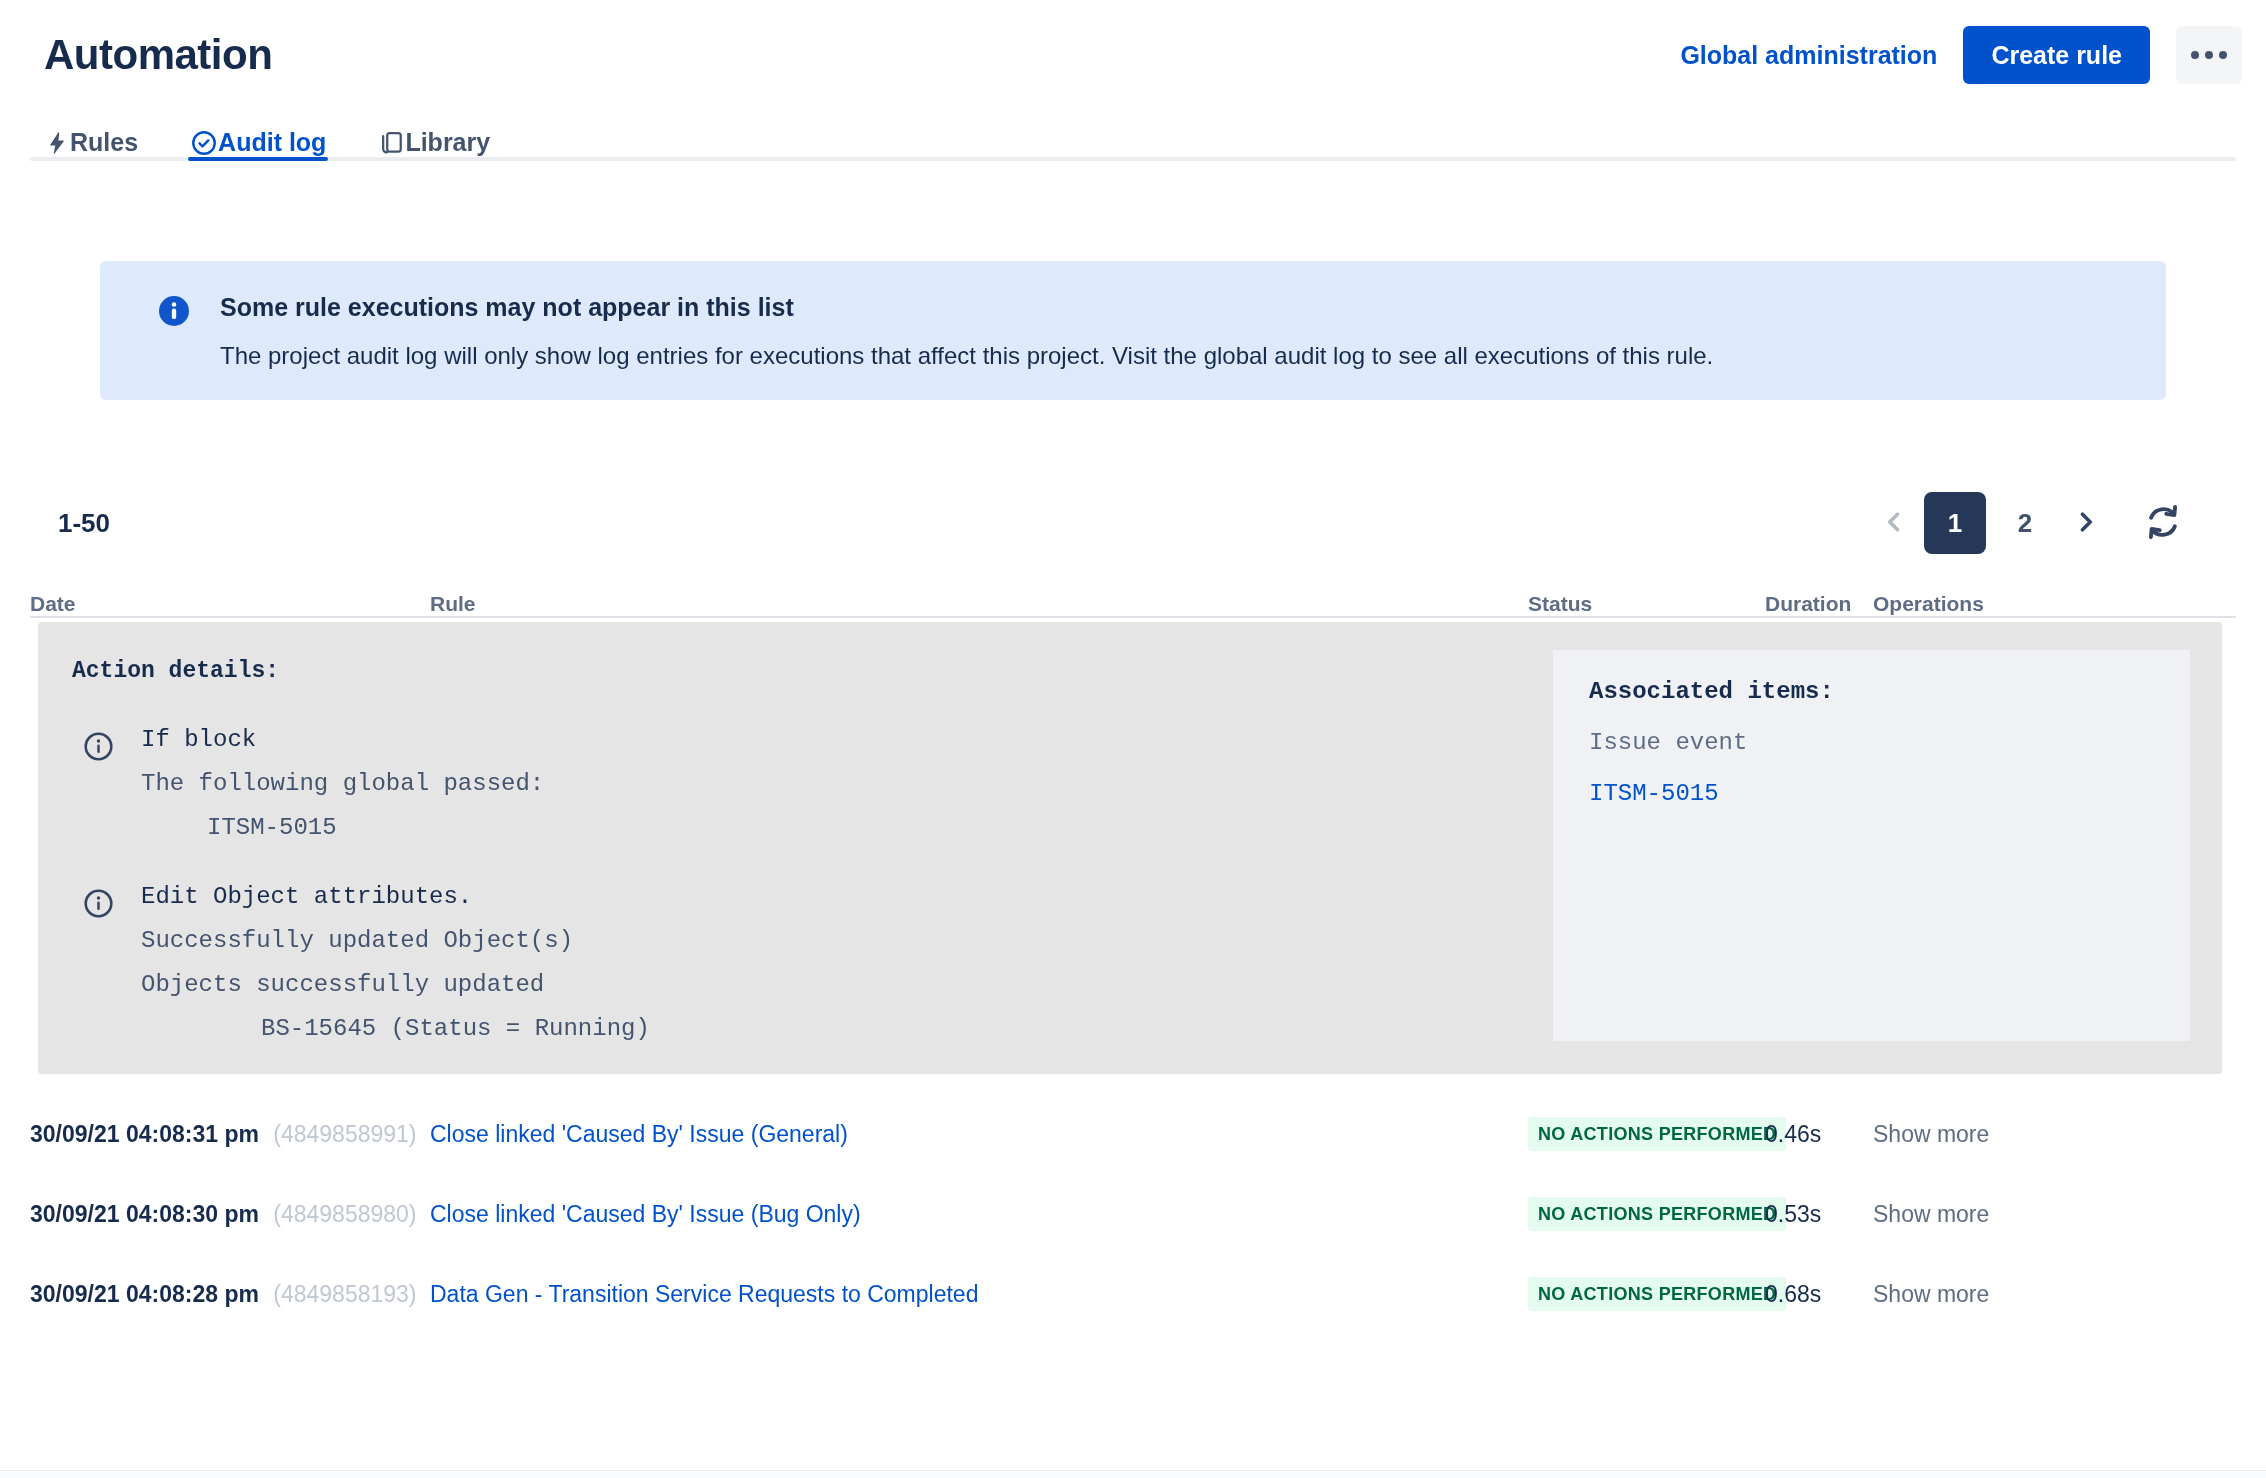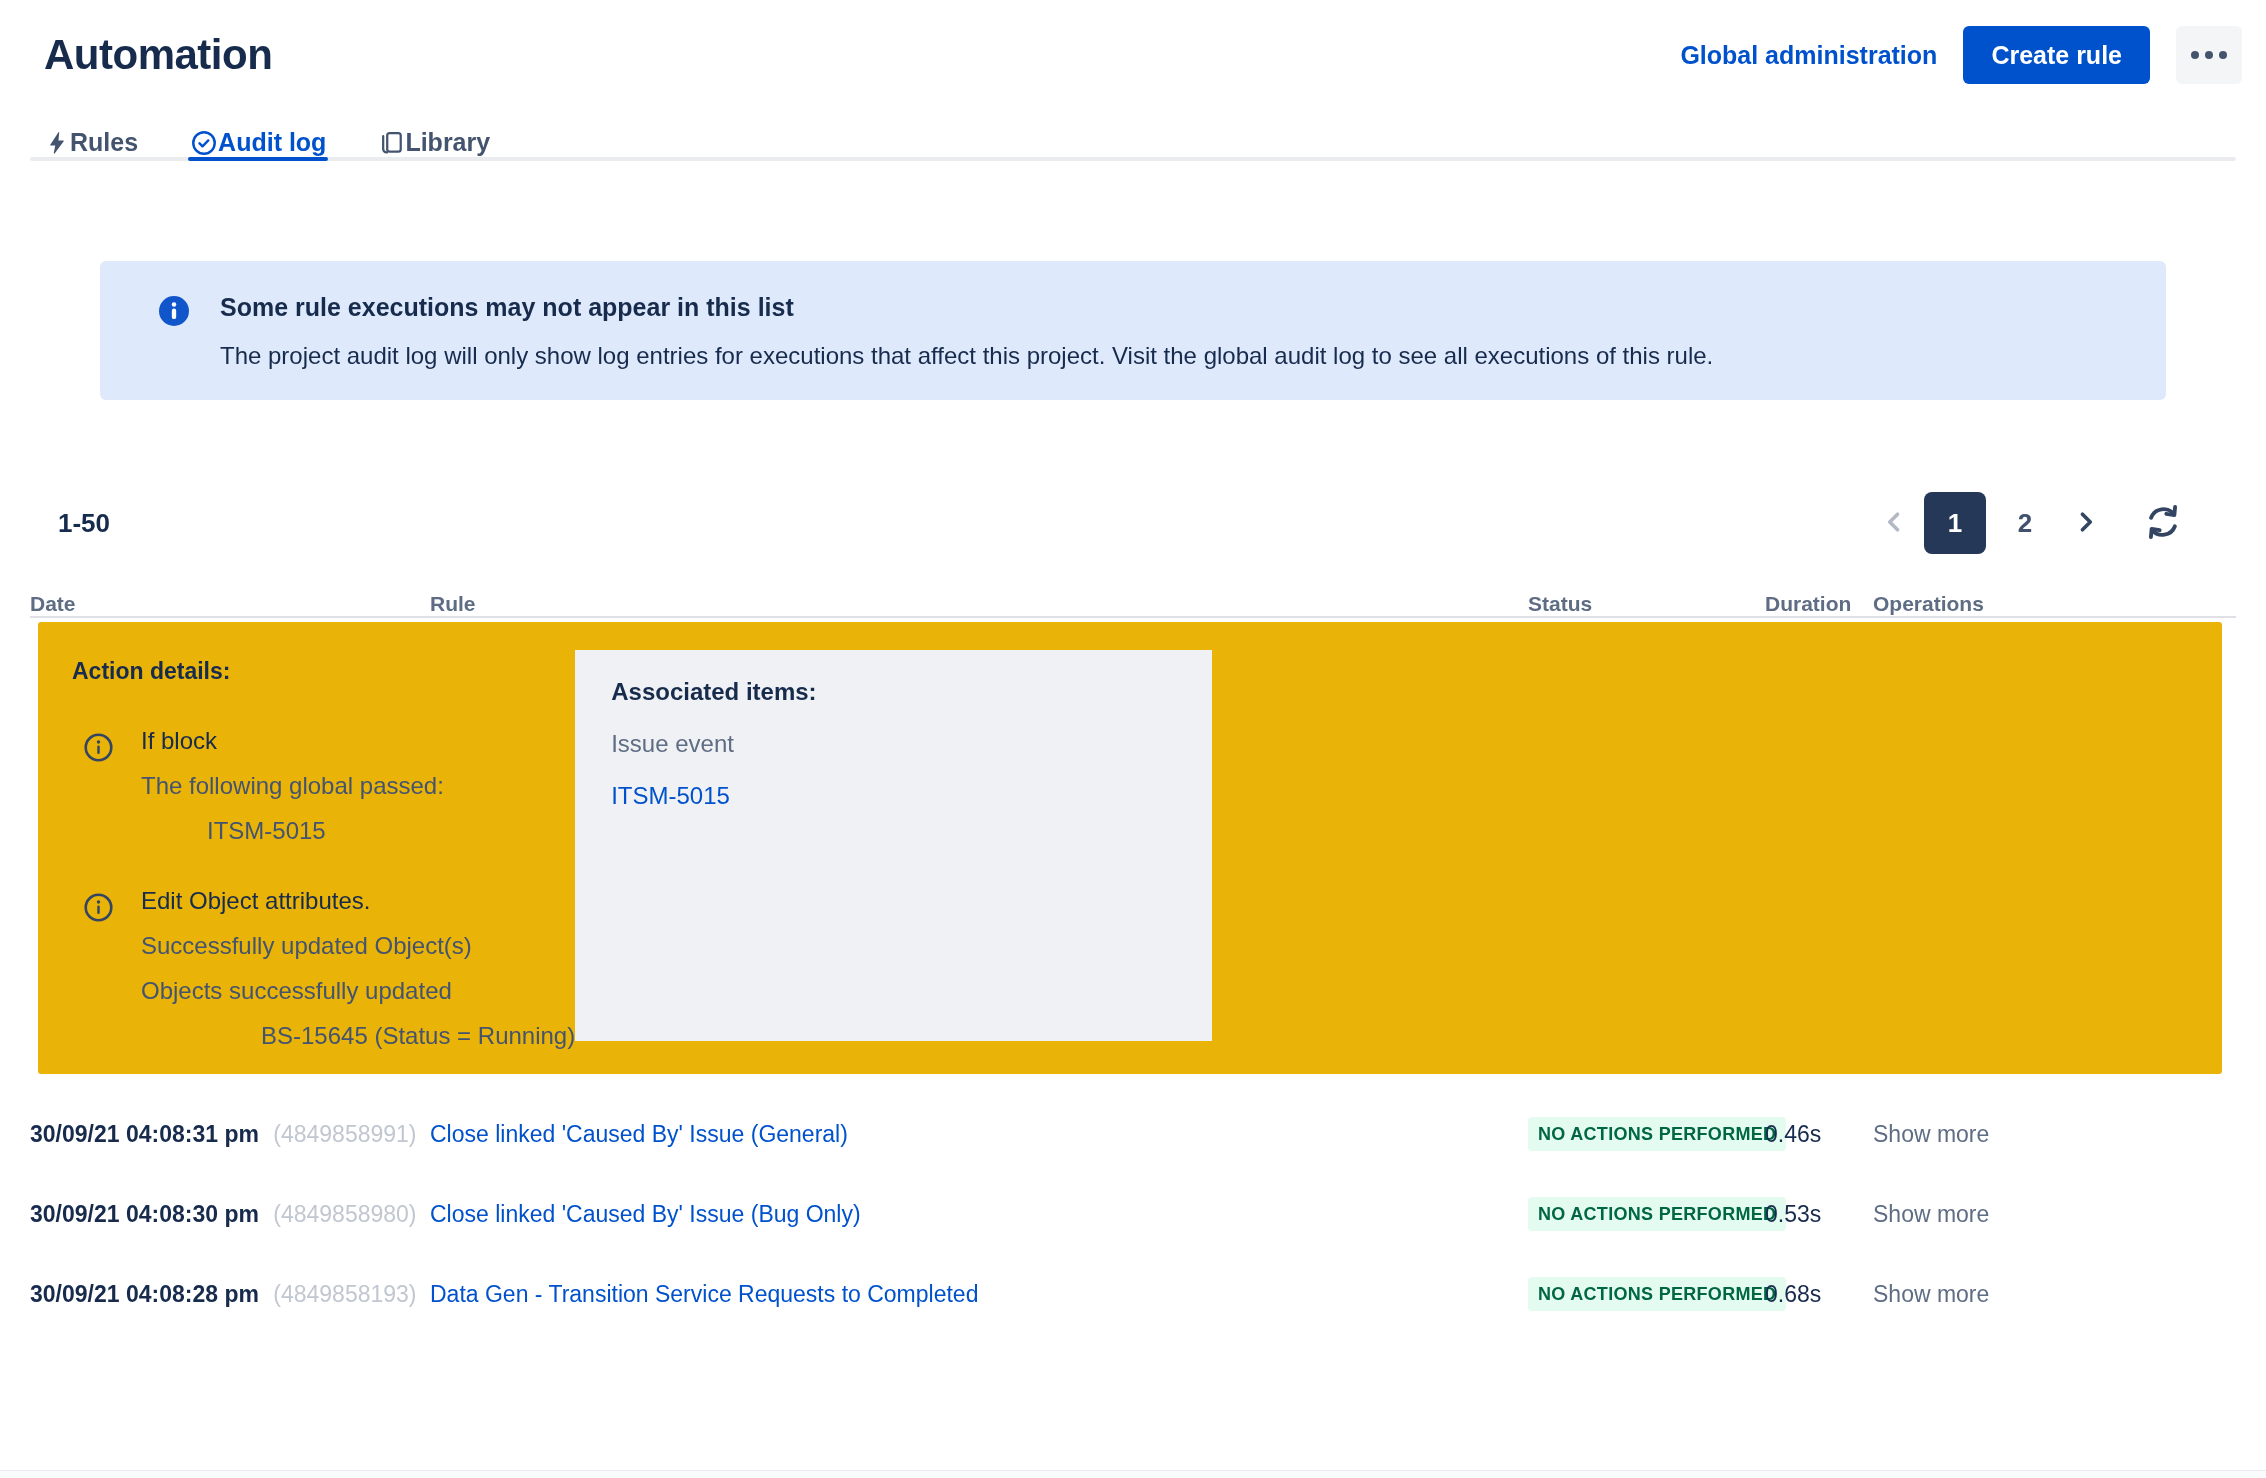--- a/index.html
+++ b/index.html
@@ -55,21 +55,21 @@
   .row.first-compact { margin-top:20px; }
   .cell-date { white-space:nowrap; }
   .date-text { font-weight:600; color:#172B4D; }
   .row-id { color:#C1C7D0; margin-left:8px; }
   .rule-link { color:#0052CC; text-decoration:none; cursor:pointer; }
   .badge { display:inline-block; background:#E3FCEF; color:#006644; font-size:18px; font-weight:700; padding:7px 10px 6px 10px; border-radius:4px; letter-spacing:0.3px; white-space:nowrap; }
   .duration { color:#172B4D; }
   .op-link { color:#5E6C84; padding-left:18px; text-decoration:none; cursor:pointer; white-space:nowrap; }
 
   
-  .expanded { margin:4px 14px 0 8px; background:#eab308; border-radius:3px; height:452px; display:flex; padding:28px 32px 30px 32px; }
+  .expanded { margin:4px 14px 0 8px; background:#e5e5e5; border-radius:3px; height:452px; display:flex; justify-content:space-between; padding:28px 32px 30px 32px;font-family:Liberation Mono, monospace; }
   .details-heading { font-size:23px; font-weight:700; margin:8px 0 0 2px; color:#172B4D; }
   .detail-item { display:flex; gap:26px; margin-top:42px; margin-left:12px; }
   .detail-icon { flex:none; margin-top:4px; }
   .detail-title { font-size:24px; color:#172B4D; }
   .detail-line { font-size:24px; color:#44546F; margin-top:17px; }
   .indent-1 { padding-left:66px; }
   .indent-2 { padding-left:120px; }
 
   .associated { width:637px; height:391px; background:#F0F1F4; padding:28px 36px; flex:none; }
   .assoc-heading { font-size:24px; font-weight:700; margin:0; color:#172B4D; }

